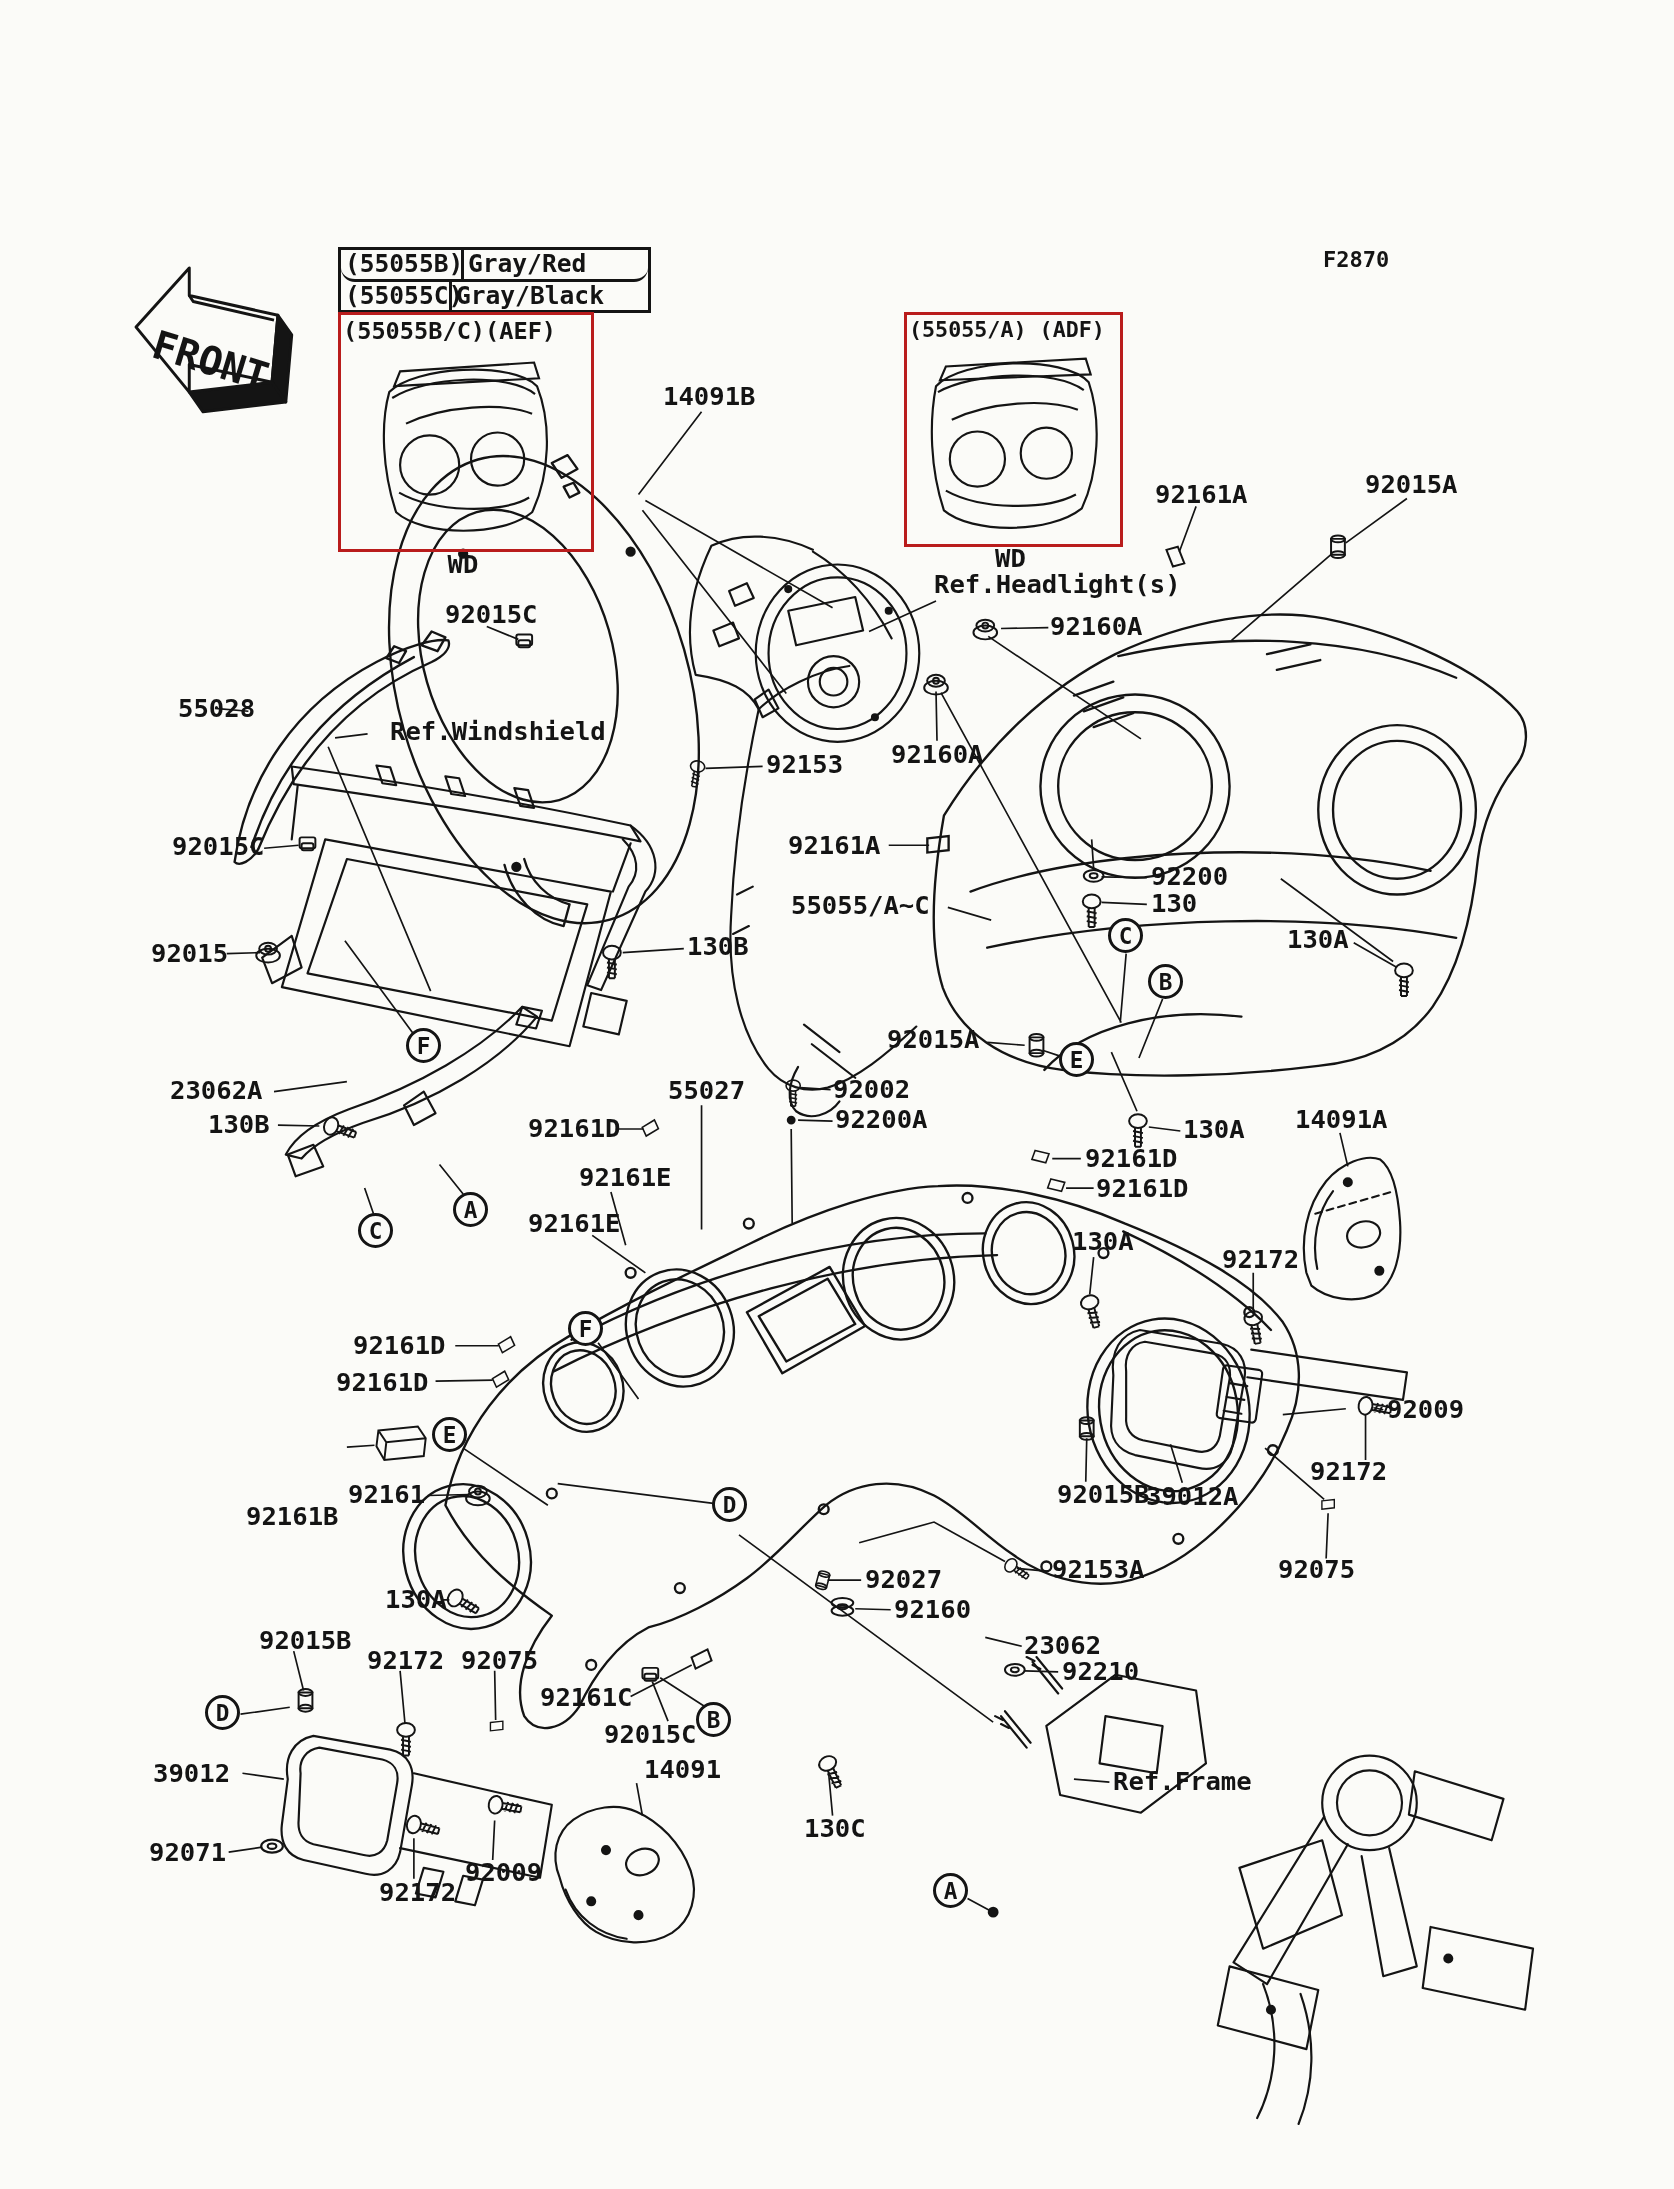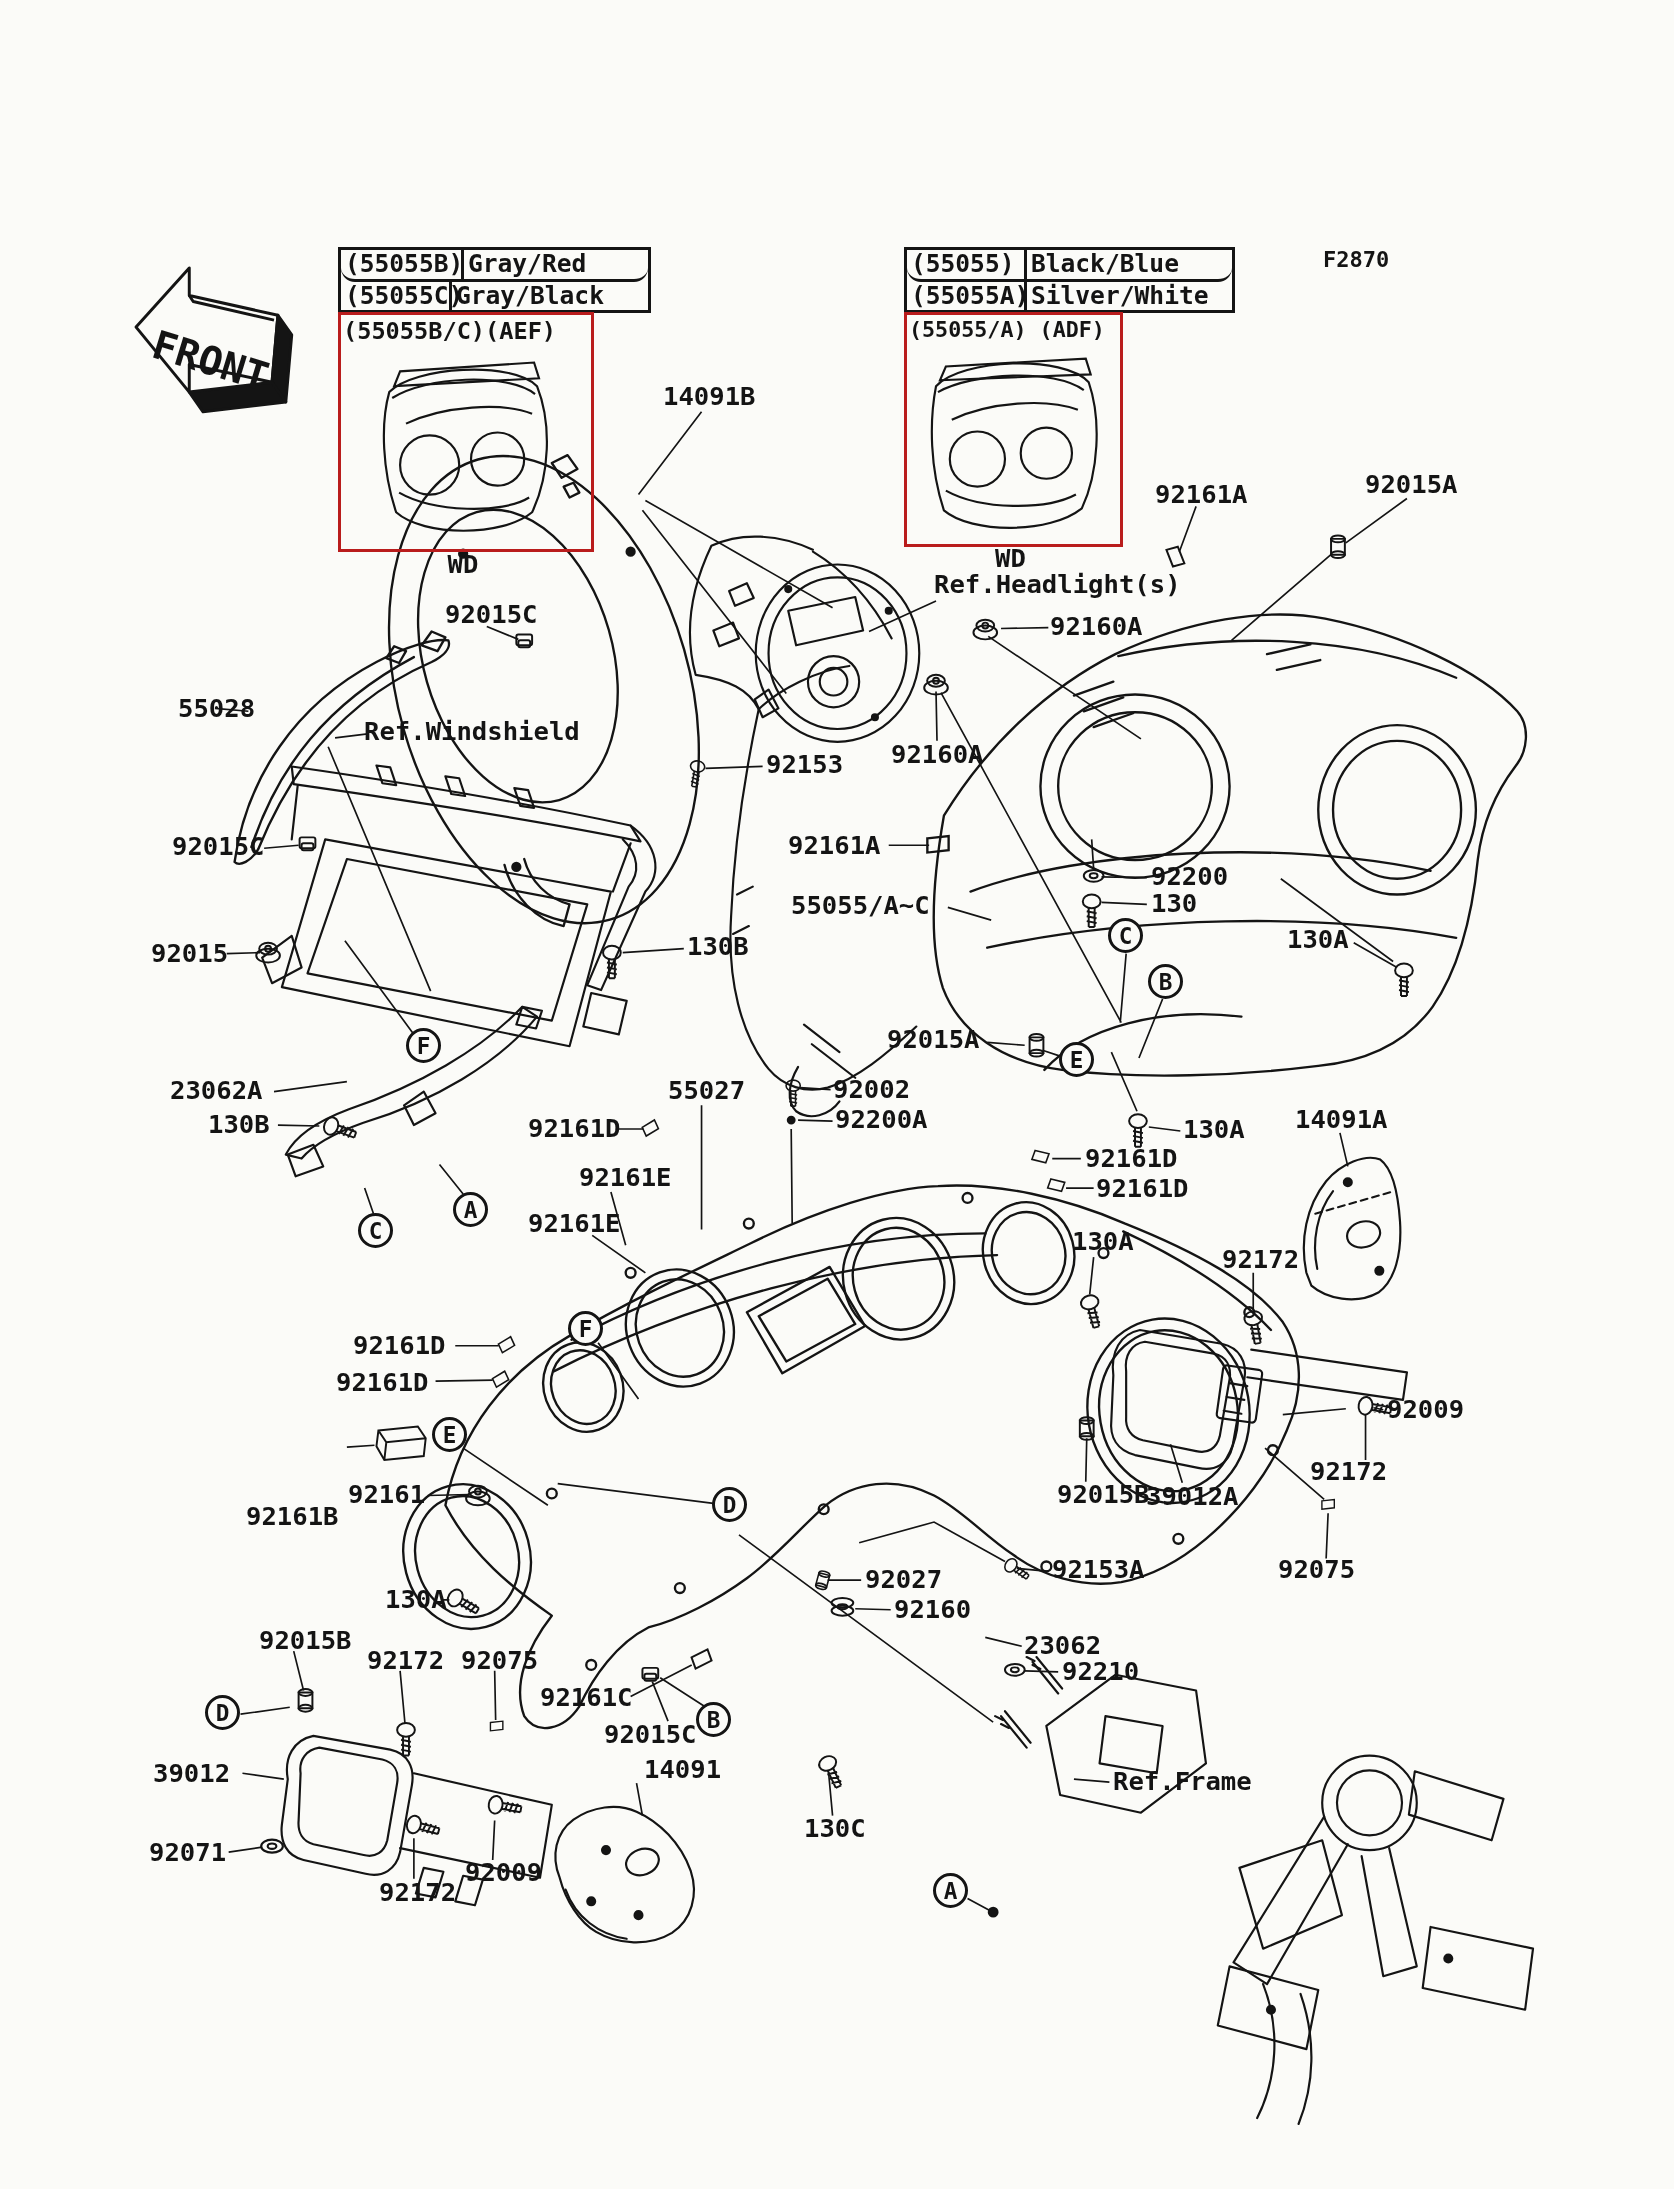--- a/index.html
+++ b/index.html
@@ -383,47 +383,37 @@
     <div class="vrow">
       <div class="vcell vcode" style="width:111px;">(55055C)</div>
       <div class="vcell">Gray/Black</div>
     </div>
   </div>
   <div class="vbox" style="left:338px;top:312px;width:250px;height:234px;">
     <div class="vtitle" style="font-size:23.6px;">(55055B/C)(AEF)</div>
   </div>
   <div class="wd" style="left:338px;top:549px;width:250px;">WD</div>
 
-  <div class="vtable" style="left:904px;top:247px;width:325px;">
-    <div class="vrow">
-      <div class="vcell vcode" style="width:120px;">(55055)</div>
-      <div class="vcell">Black/Blue</div>
-    </div>
-    <div class="vrow">
-      <div class="vcell vcode" style="width:120px;">(55055A)</div>
-      <div class="vcell">Silver/White</div>
-    </div>
-  </div>
   <div class="vbox" style="left:904px;top:312px;width:213px;height:229px;">
     <div class="vtitle" style="font-size:21.7px;">(55055/A) (ADF)</div>
   </div>
   <div class="wd" style="left:904px;top:543px;width:213px;">WD</div>
 
   <div id="labels-layer">
       <div class="lbl" style="left: 1323px; top: 250px; font-size: 22px; line-height: 19.7px;">F2870</div>
       <div class="lbl" style="left: 663px; top: 384px;">14091B</div>
       <div class="lbl" style="left: 445px; top: 602px;">92015C</div>
       <div class="lbl" style="left: 1155px; top: 482px;">92161A</div>
       <div class="lbl" style="left: 1365px; top: 472px;">92015A</div>
       <div class="lbl" style="left: 934px; top: 572px;">Ref.Headlight(s)</div>
       <div class="lbl" style="left: 1050px; top: 614px;">92160A</div>
       <div class="lbl" style="left: 891px; top: 742px;">92160A</div>
       <div class="lbl" style="left: 766px; top: 752px;">92153</div>
       <div class="lbl" style="left: 142px; top: 696px; margin-left: 36px;">55028</div>
-      <div class="lbl" style="left: 364px; top: 719px;">Ref.Windshield</div>
+      <div class="lbl" style="left: 390px; top: 719px;">Ref.Windshield</div>
       <div class="lbl" style="left: 172px; top: 834px;">92015C</div>
       <div class="lbl" style="left: 788px; top: 833px;">92161A</div>
       <div class="lbl" style="left: 1151px; top: 864px;">92200</div>
       <div class="lbl" style="left: 1151px; top: 891px;">130</div>
       <div class="lbl" style="left: 791px; top: 893px;">55055/A~C</div>
       <div class="lbl" style="left: 151px; top: 941px;">92015</div>
       <div class="lbl" style="left: 687px; top: 934px;">130B</div>
       <div class="lbl" style="left: 1287px; top: 927px;">130A</div>
       <div class="lbl" style="left: 170px; top: 1078px;">23062A</div>
       <div class="lbl" style="left: 208px; top: 1112px;">130B</div>

